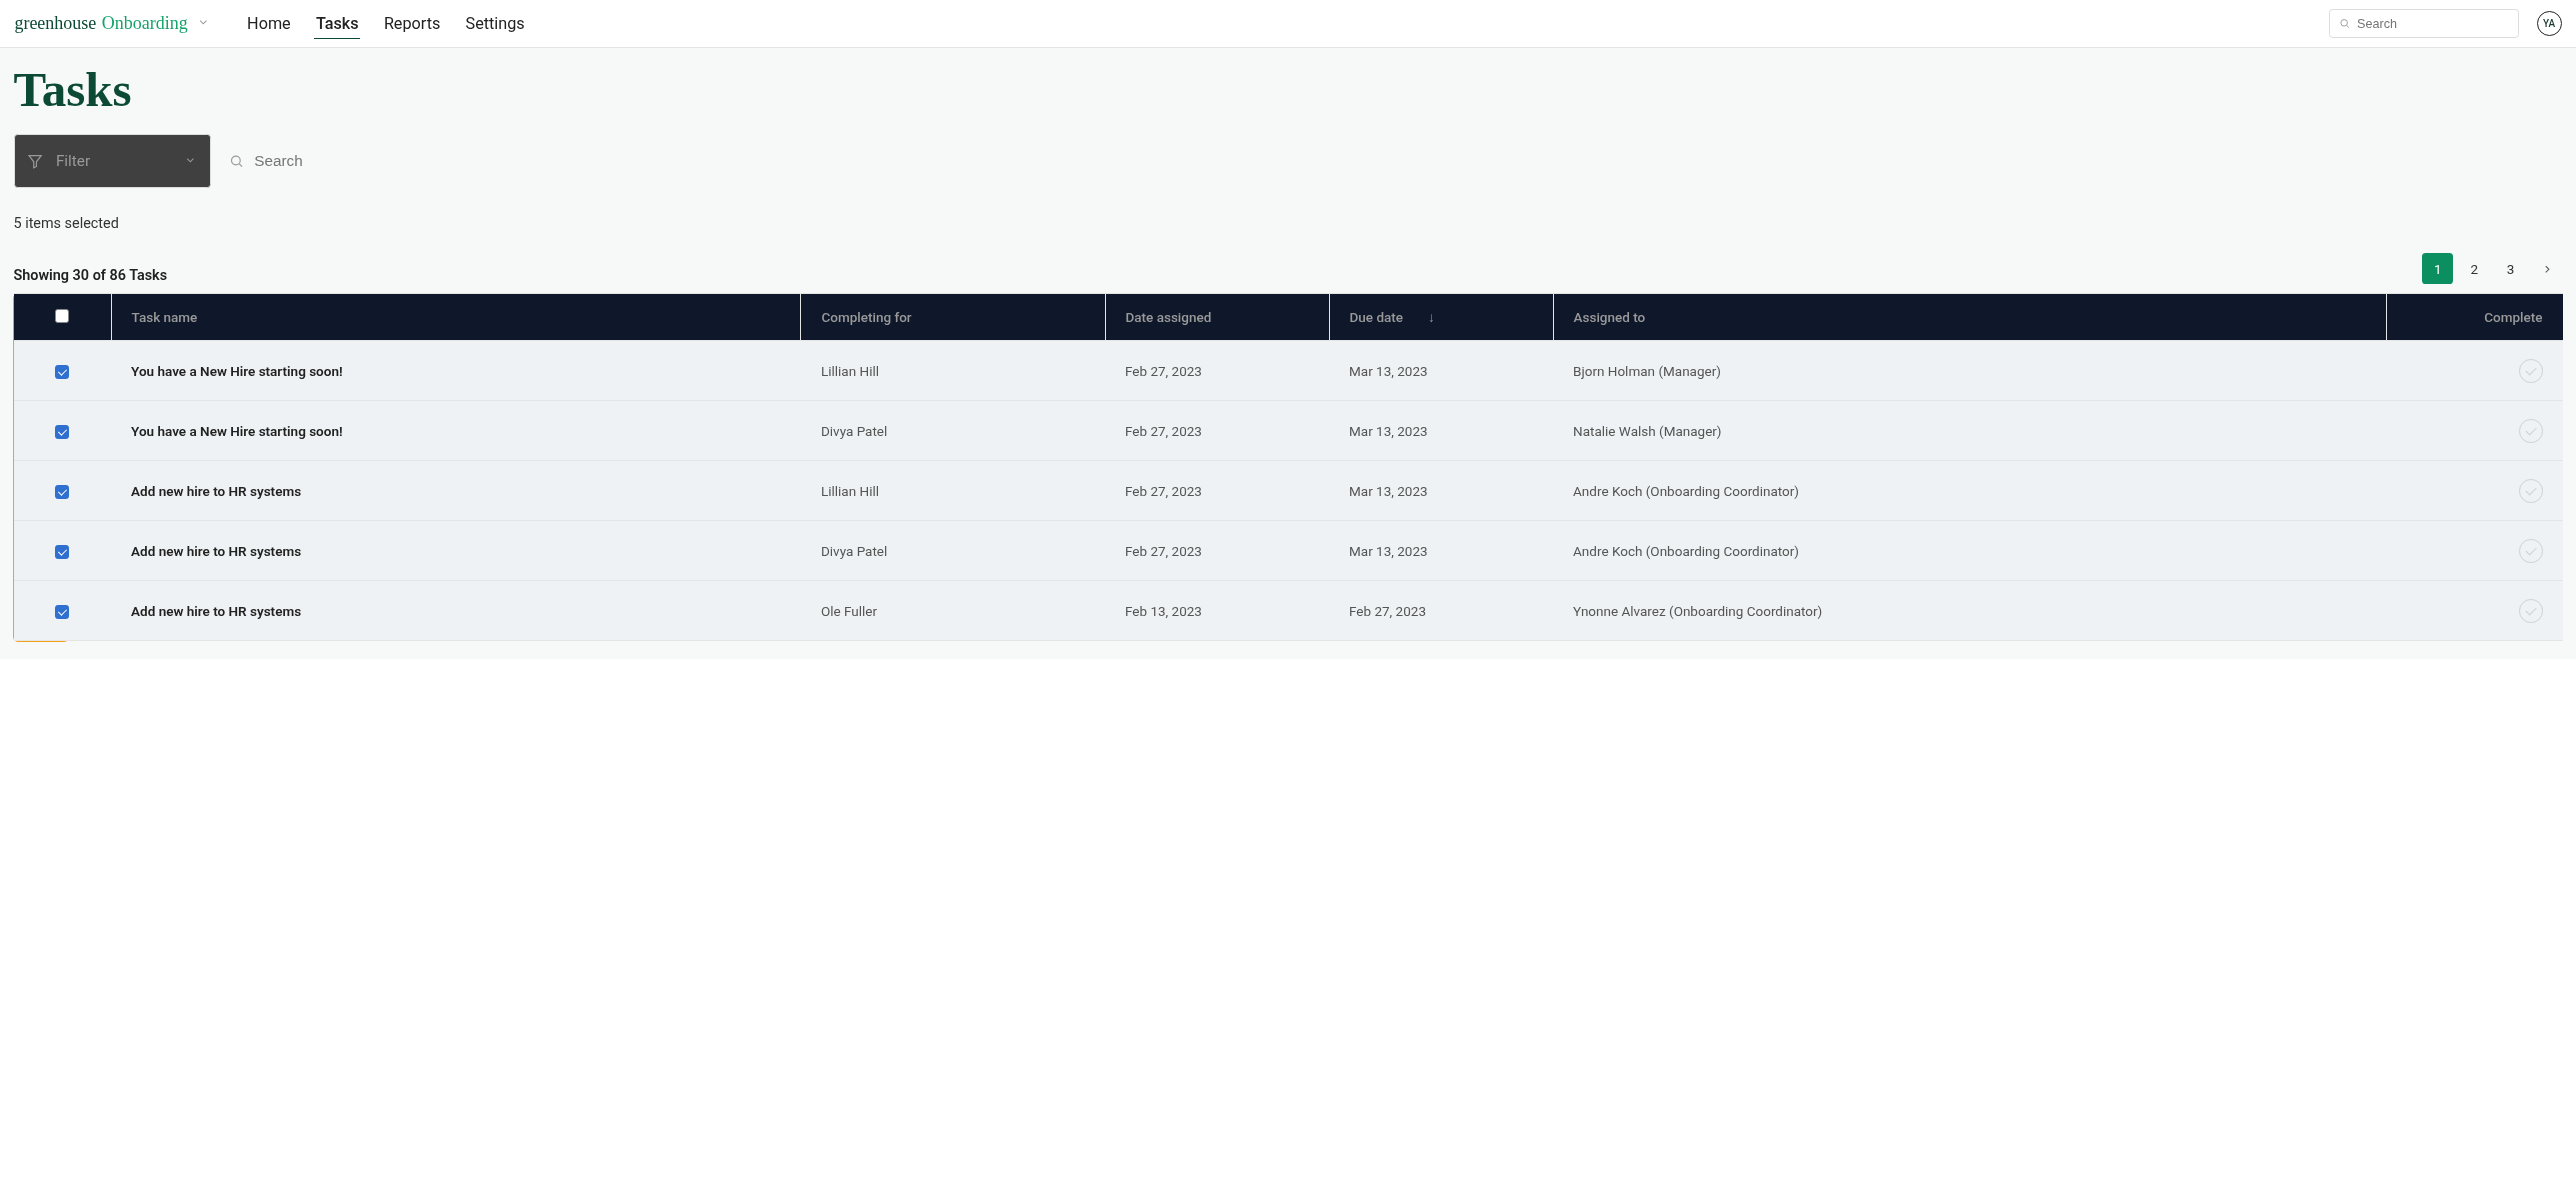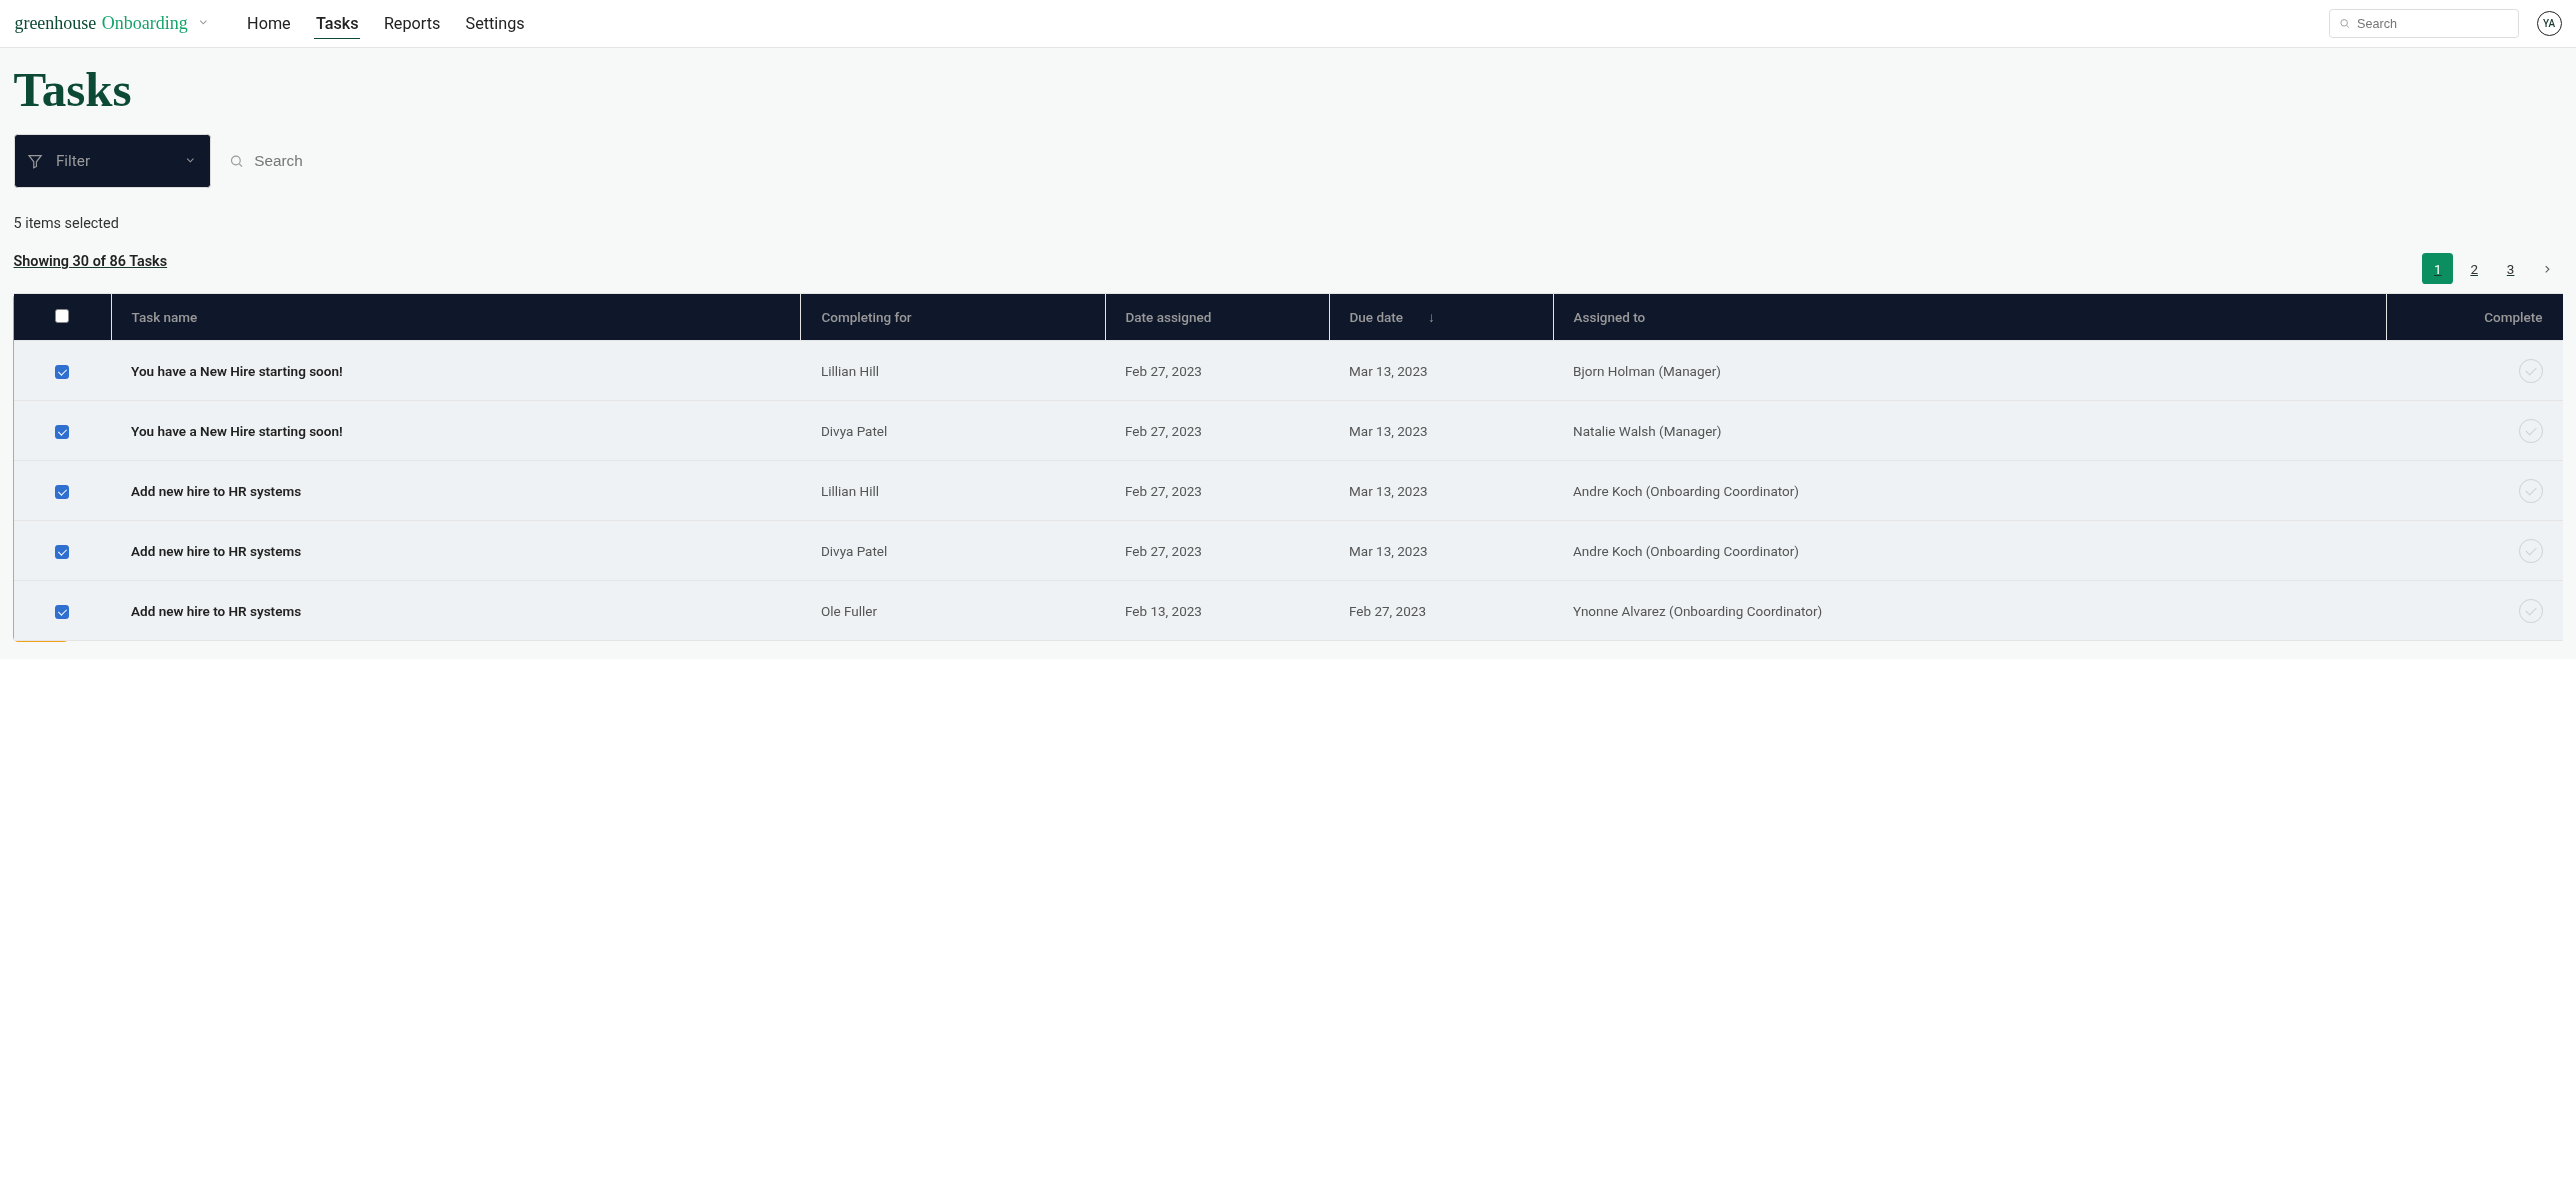--- a/index.html
+++ b/index.html
@@ -75,21 +75,21 @@
     .page-title {
       font-family: Georgia, "Times New Roman", serif;
       font-size: 49px;
       color: #0d4a36;
       margin: 9px 0 16.2px 0;
     }
     .filter-row { display: flex; gap: 0; }
     .filter-box {
       display: flex; align-items: center;
       width: 197px; height: 54px;
-      background: #0f172a;
+      background: #404040;
       border: 0.9px solid #ddd;
       border-radius: 3.6px;
       padding: 0 12.6px;
       gap: 9px;
       cursor: pointer;
     }
     .filter-box .flabel { color: #999; font-size: 15.3px; margin-left: 3.6px; flex: 1; }
     .page-search {
       display: flex; align-items: center;
       height: 54px;
@@ -124,23 +124,22 @@
       border: 0.9px solid #008561;
     }
     .highlight-orange {
       border: 2.3px solid #f4a11a;
       border-radius: 7.2px;
       padding: 3.6px;
     }
     .action-buttons { display: flex; align-items: center; gap: 7.2px; }
     .results-row {
       display: flex;
-      align-items: flex-start;
+      align-items: flex-end;
       margin-top: 21.7px;
-      text-decoration: underline;
     }
     .showing { font-weight: 600; color: #222; font-size: 14.4px; }
     .pager { display: flex; align-items: center; gap: 5.4px; margin-left: auto; }
     .pager .pg {
       width: 31px; height: 31px;
       display: inline-flex; align-items: center; justify-content: center;
       border-radius: 3.6px;
       font-size: 13.5px;
       cursor: pointer;
       color: #333;

